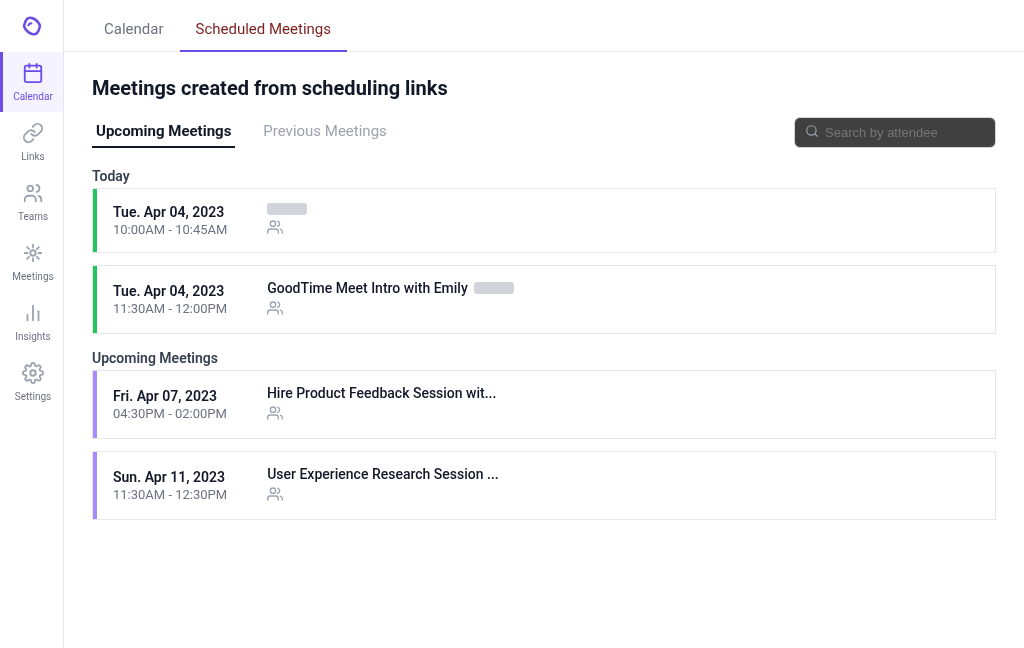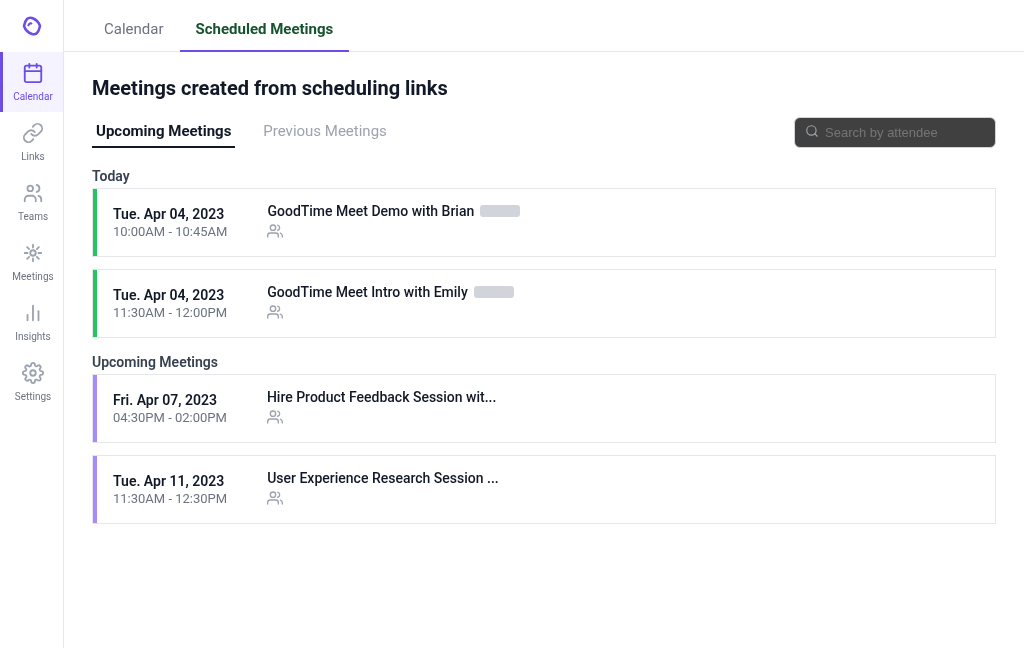--- a/index.html
+++ b/index.html
@@ -78,22 +78,22 @@
     }
     .nav-tab {
       padding: 12px 16px;
       font-size: 15px;
       color: #6b7280;
       cursor: pointer;
       border-bottom: 2px solid transparent;
       margin-bottom: -1px;
     }
     .nav-tab.active {
-      color: #14532d;
-      font-weight: 700;
+      color: #7f1d1d;
+      font-weight: 400;
       border-bottom: 2px solid #6c4de6;
     }
 
     
     .content {
       flex: 1;
       overflow-y: auto;
       padding: 24px 28px;
     }
 
@@ -335,21 +335,20 @@
 
       <div class="meeting-card">
         <div class="card-accent"></div>
         <div class="card-body">
           <div class="meeting-date-time">
             <div class="date">Tue. Apr 04, 2023</div>
             <div class="time">10:00AM - 10:45AM</div>
           </div>
           <div class="meeting-info">
             <div class="meeting-title">
-              <span>GoodTime Meet Demo with Brian</span>
               <span class="blurred"></span>
             </div>
             <div class="meeting-attendee-icon">
               <svg width="16" height="16" viewBox="0 0 24 24" fill="none" stroke="#9ca3af" stroke-width="2" stroke-linecap="round" stroke-linejoin="round">
                 <path d="M17 21v-2a4 4 0 00-4-4H5a4 4 0 00-4 4v2"></path>
                 <circle cx="9" cy="7" r="4"></circle>
                 <path d="M23 21v-2a4 4 0 00-3-3.87"></path>
                 <path d="M16 3.13a4 4 0 010 7.75"></path>
               </svg>
             </div>
@@ -405,21 +404,21 @@
               </svg>
             </div>
           </div>
         </div>
       </div>
 
       <div class="meeting-card upcoming">
         <div class="card-accent"></div>
         <div class="card-body">
           <div class="meeting-date-time">
-            <div class="date">Tue. Apr 11, 2023</div>
+            <div class="date">Sun. Apr 11, 2023</div>
             <div class="time">11:30AM - 12:30PM</div>
           </div>
           <div class="meeting-info">
             <div class="meeting-title">
               <span>User Experience Research Session ...</span>
             </div>
             <div class="meeting-attendee-icon">
               <svg width="16" height="16" viewBox="0 0 24 24" fill="none" stroke="#9ca3af" stroke-width="2" stroke-linecap="round" stroke-linejoin="round">
                 <path d="M17 21v-2a4 4 0 00-4-4H5a4 4 0 00-4 4v2"></path>
                 <circle cx="9" cy="7" r="4"></circle>

